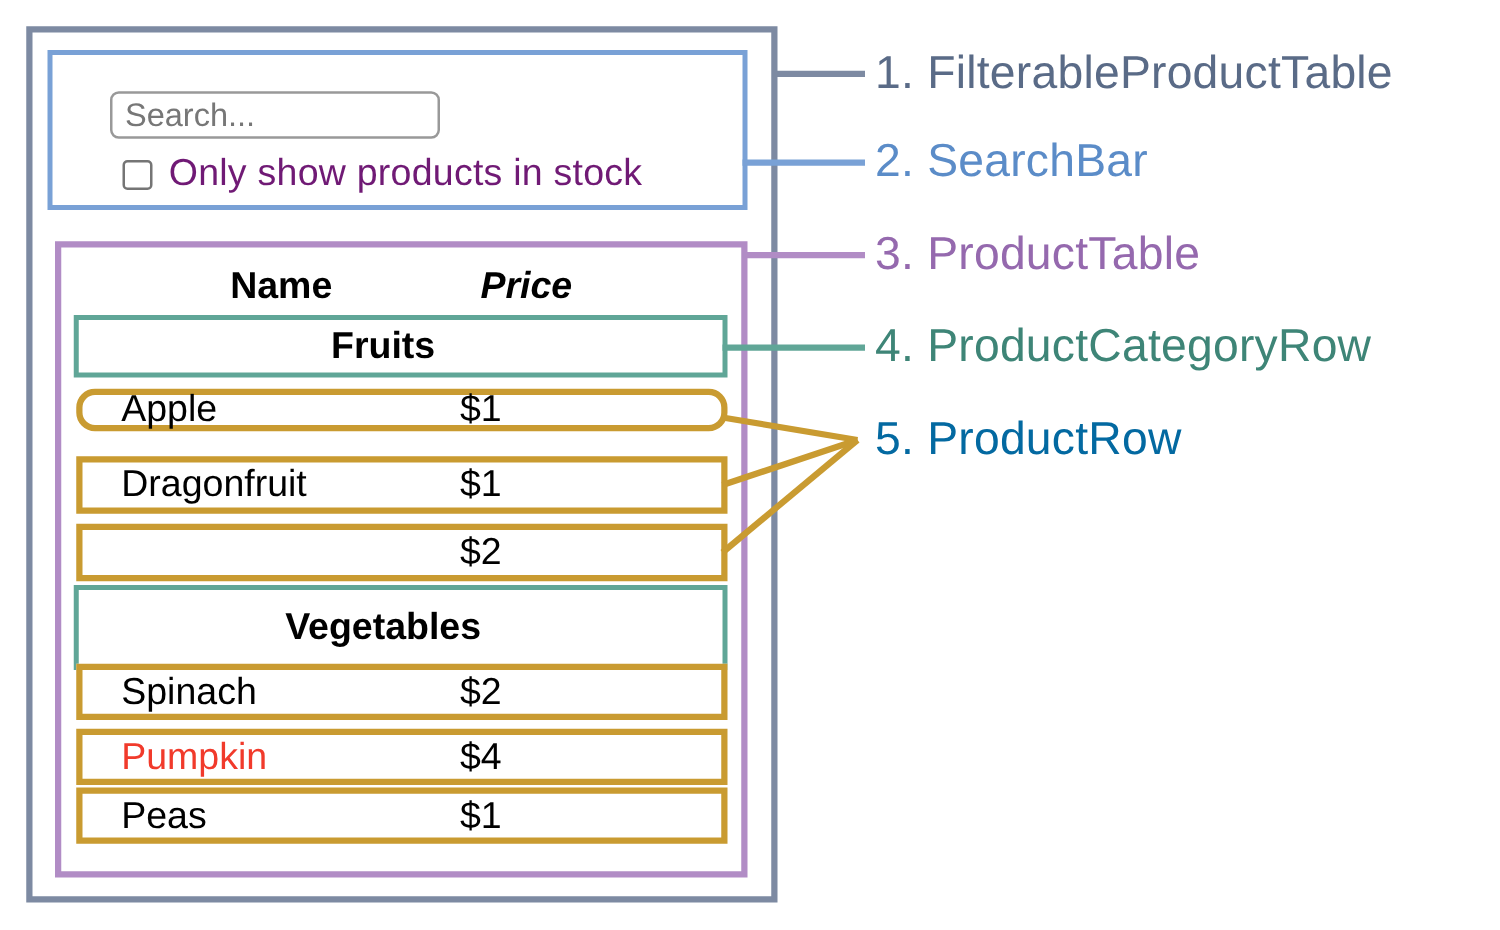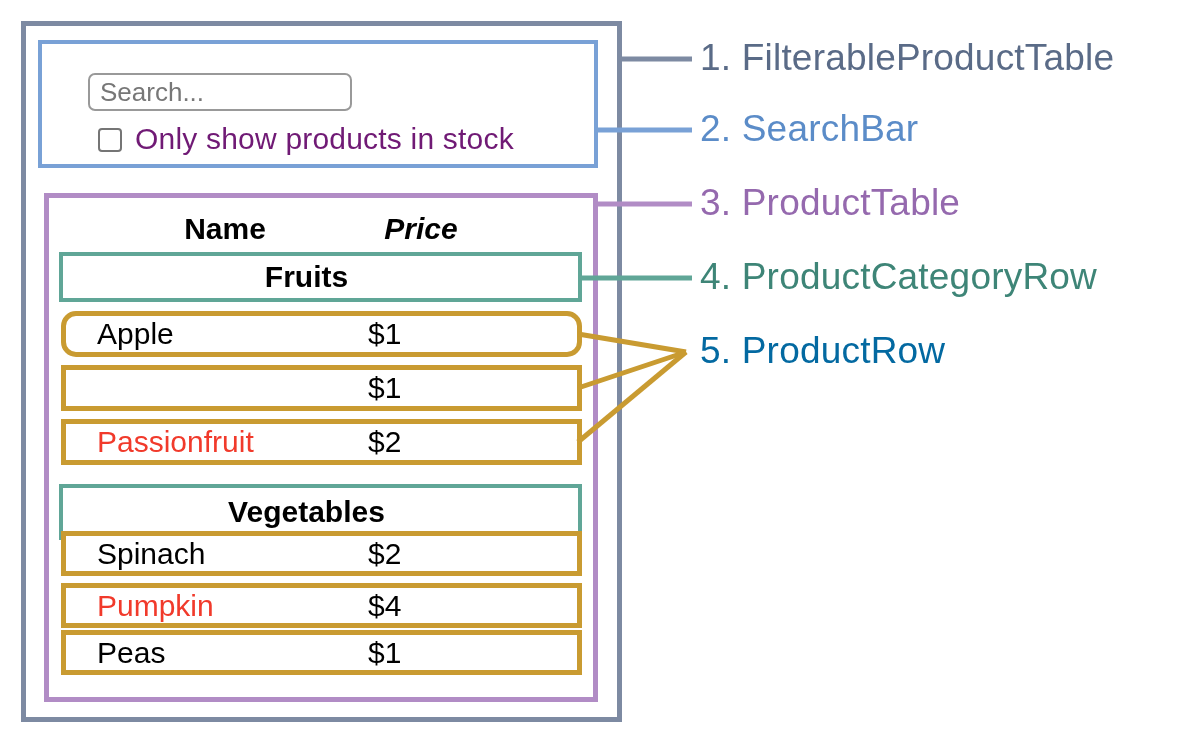--- a/index.html
+++ b/index.html
@@ -62,32 +62,32 @@
   <input type="text" class="search-input" placeholder="Search..." style="">
   <input type="checkbox" class="stock-checkbox" style="">
   <span class="stock-label">Only show products in stock</span>
 
   <div class="box producttable-box"></div>
   <span class="col-header name">Name</span>
   <span class="col-header price">Price</span>
 
   <div id="rows-host">
       <div class="category-box" style="top: 252px; height: 50px;">Fruits</div>
-      <div class="product-row" style="top: 311px; height: 46px; border-radius: 15px;">
+      <div class="product-row" style="top: 311px; height: 34px; border-radius: 15px;">
         <span class="p-name">Apple</span>
         <span class="p-price">$1</span>
       </div>
       <div class="product-row" style="top: 365px; height: 46px;">
+        <span class="p-name">Dragonfruit</span>
         <span class="p-price">$1</span>
       </div>
       <div class="product-row" style="top: 419px; height: 46px;">
-        <span class="p-name oos">Passionfruit</span>
         <span class="p-price">$2</span>
       </div>
-      <div class="category-box" style="top: 484px; height: 56px;">Vegetables</div>
+      <div class="category-box" style="top: 468px; height: 68px;">Vegetables</div>
       <div class="product-row" style="top: 531px; height: 45px;">
         <span class="p-name">Spinach</span>
         <span class="p-price">$2</span>
       </div>
       <div class="product-row" style="top: 583px; height: 45px;">
         <span class="p-name oos">Pumpkin</span>
         <span class="p-price">$4</span>
       </div>
       <div class="product-row" style="top: 630px; height: 45px;">
         <span class="p-name">Peas</span>

